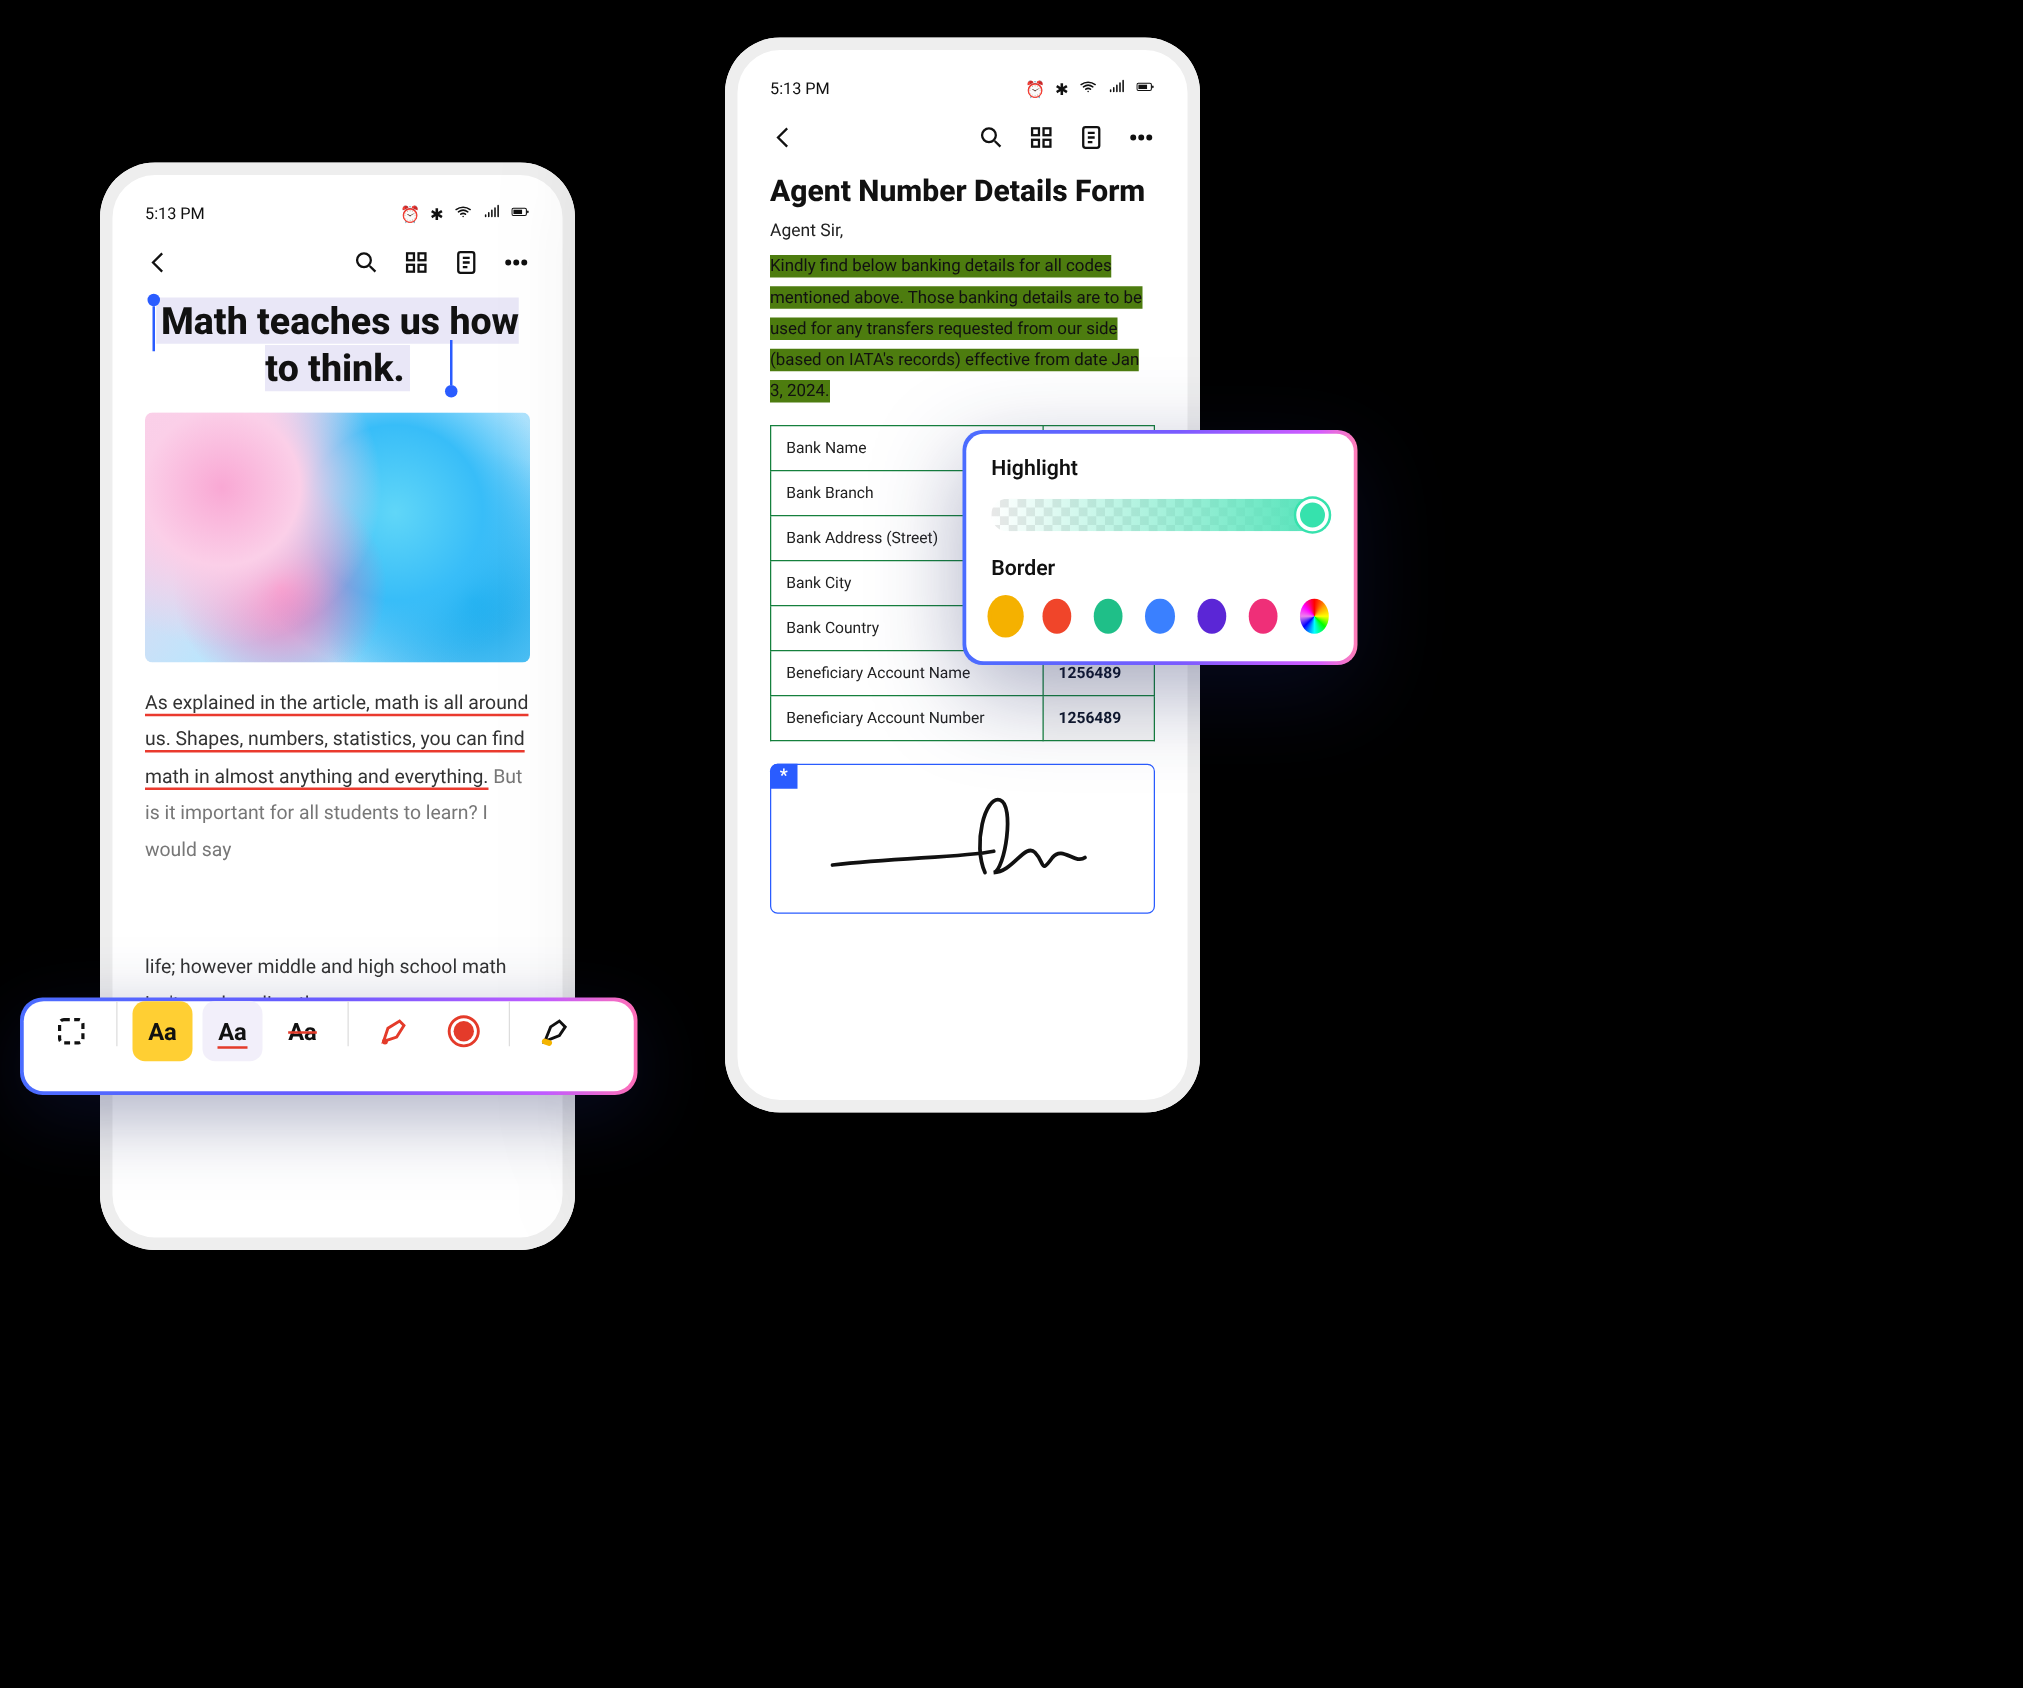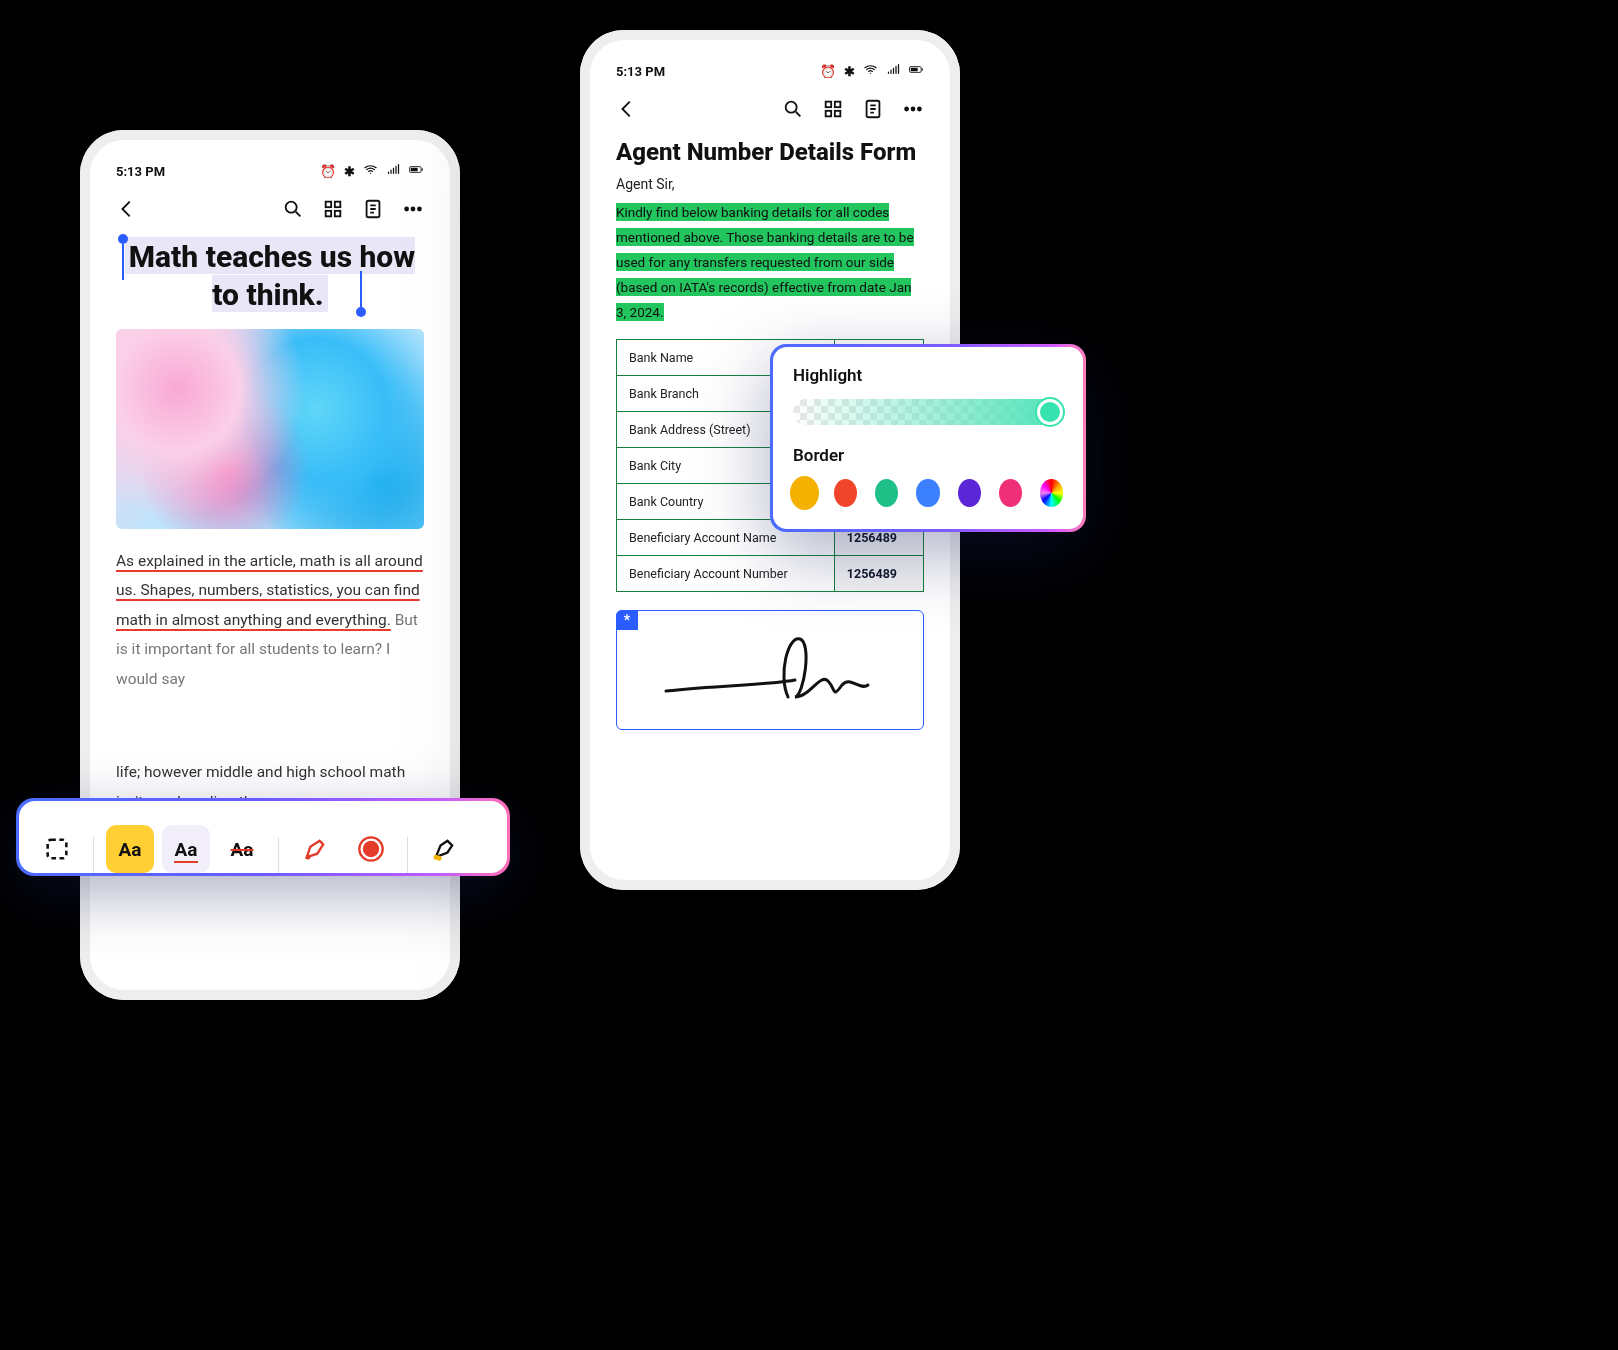--- a/index.html
+++ b/index.html
@@ -34,21 +34,21 @@
     flex-direction: column;
     overflow: hidden;
   }
 
   
   .status-bar {
     display: flex;
     justify-content: space-between;
     align-items: center;
     font-size: 13px;
-    font-weight: 700;
+    font-weight: 400;
     color: #111;
     margin-bottom: 18px;
   }
   .status-icons { display: flex; gap: 8px; align-items: center; }
   .status-icons svg, .status-icons span.glyph { width: 15px; height: 15px; }
 
   
   .app-bar {
     display: flex;
     align-items: center;
@@ -118,21 +118,21 @@
     font-size: 24px;
     font-weight: 800;
     color: #111;
     margin-bottom: 10px;
   }
   .dear { font-size: 14px; color:#222; margin-bottom: 8px; }
   .hl-para {
     font-size: 13.5px;
     line-height: 1.85;
     display: inline;
-    background: #22c55e;
+    background: #4d7c0f;
     color: #111;
     padding: 1px 0;
   }
 
   table.bank {
     border-collapse: collapse;
     width: 100%;
     margin-top: 14px;
     font-size: 12.5px;
     color: #222;
@@ -170,21 +170,21 @@
     border-radius: 18px;
     padding: 3px;
     background: linear-gradient(90deg, #4a6cff 0%, #6a5bff 50%, #c05bff 85%, #ff6fb7 100%);
     filter: drop-shadow(0 18px 30px rgba(20,30,90,.35));
     z-index: 5;
   }
   .toolbar-left .inner {
     background:#fff;
     border-radius: 16px;
     height: 100%;
-    display:flex; align-items:flex-end; gap: 8px;
+    display:flex; align-items:flex-start; gap: 8px;
     padding: 0 14px;
   }
   .tl-btn {
     width: 48px; height: 48px;
     border-radius: 10px;
     display:flex; align-items:center; justify-content:center;
     font-weight: 700;
     font-size: 19px;
   }
   .tl-btn.sel-yellow { background:#ffcf33; color:#111; }

